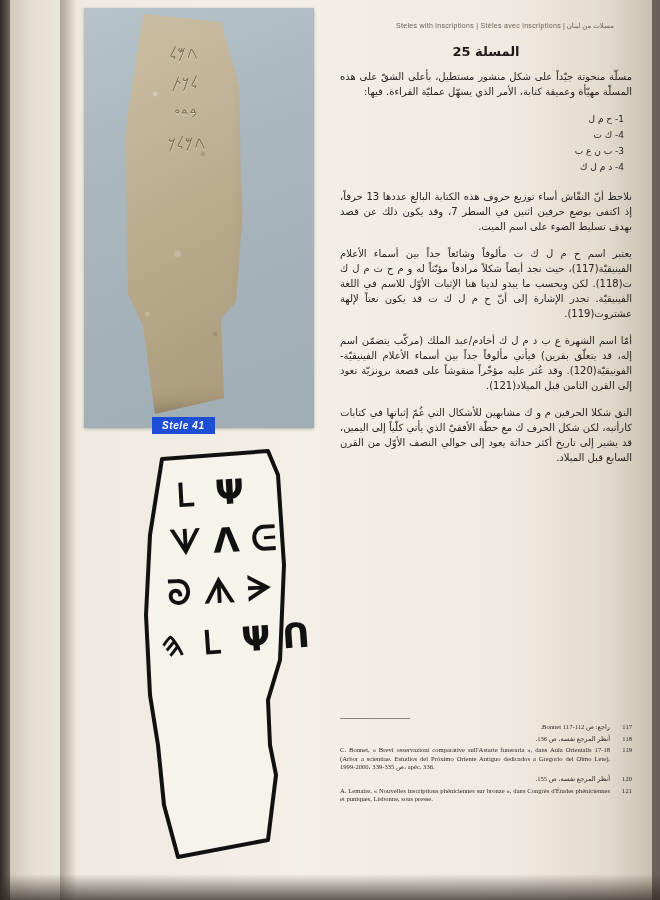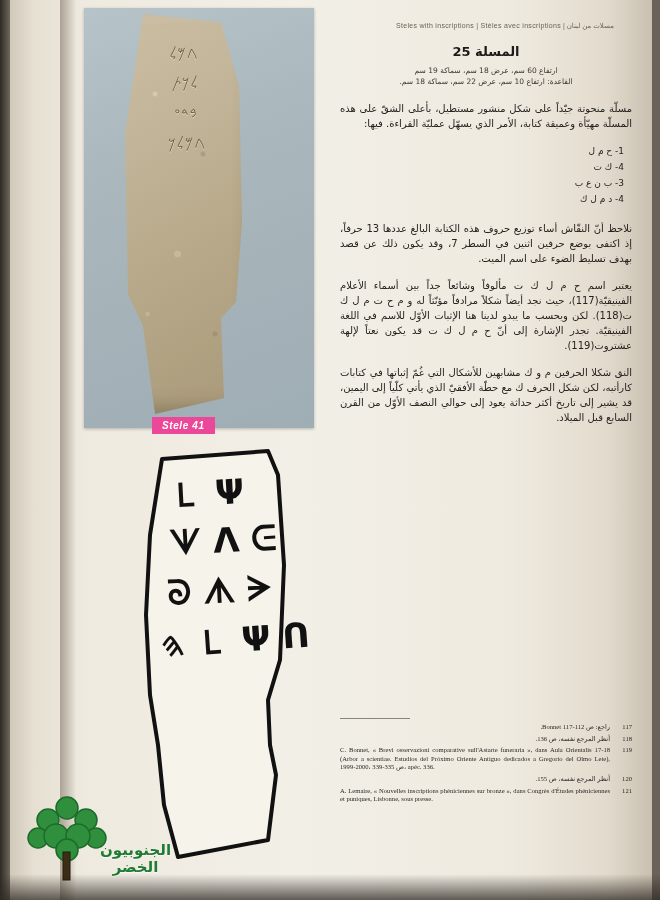--- a/index.html
+++ b/index.html
@@ -101,21 +101,21 @@
     line-height: 30px;
     text-align: center;
     letter-spacing: 1px;
     transform: rotate(-2deg);
     text-shadow: 0 1px 0 rgba(255,250,235,.6);
   }
   .photo-caption {
     position: absolute;
     left: 152px;
     top: 417px;
-    background: #ec4899;
+    background: #1d4ed8;
     color: #fff;
     font-size: 10px;
     font-weight: bold;
     letter-spacing: .6px;
     padding: 3px 10px;
     font-style: italic;
   }
   
   .drawing {
     position: absolute;
@@ -247,36 +247,33 @@
         <text x="52" y="62" transform="rotate(-3 52 62)">Ｌ Ψ</text>
         <text x="52" y="110" transform="rotate(-3 52 110)">ᗐ ᐱ ᕮ</text>
         <text x="50" y="160" transform="rotate(-3 50 160)">ᘐ ᗑ ᗒ</text>
         <text x="44" y="212" transform="rotate(-4 44 212)">𐤄 Ｌ Ψ ᑎ</text>
       </g>
     </svg>
   </div>
 
   <div class="col">
     <div class="title">المسلة 25</div>
-    <div class="dims">
-      <div>ارتفاع 60 سم، عرض 18 سم، سماكة 19 سم</div>
-      <div>القاعدة: ارتفاع 10 سم، عرض 22 سم، سماكة 18 سم.</div>
-    </div>
 
     <p class="para">مسلّة منحوتة جيّداً على شكل منشور مستطيل، بأعلى الشقّ على هذه المسلّة مهيّأة وعميقة كتابة، الأمر الذي يسهّل عمليّة القراءة. فيها:</p>
 
     <ul class="readings">
       <li>1- ح م ل</li>
       <li>4- ك ت</li>
       <li>3- ب ن ع ب</li>
       <li>4- د م ل ك</li>
     </ul>
 
     <p class="para">نلاحظ أنّ النقّاش أساء توزيع حروف هذه الكتابة البالغ عددها 13 حرفاً، إذ اكتفى بوضع حرفين اثنين في السطر 7، وقد يكون ذلك عن قصد بهدف تسليط الضوء على اسم الميت.</p>
     <p class="para">يعتبر اسم ح م ل ك ت مألوفاً وشائعاً جداً بين أسماء الأعلام الفينيقيّة(117)، حيث نجد أيضاً شكلاً مرادفاً مؤنّثاً له و م ح ت م ل ك ت(118). لكن ويحسب ما يبدو لدينا هنا الإثبات الأوّل للاسم في اللغة الفينيقيّة. تجدر الإشارة إلى أنّ ح م ل ك ت قد يكون نعتاً لإلهة عشتروت(119).</p>
+    <p class="para">أمّا اسم الشهرة ع ب د م ل ك أخادم/عبد الملك (مركّب يتضمّن اسم إله، قد يتعلّق بقرين) فيأتي مألوفاً جداً بين أسماء الأعلام الفينيقيّة-الفونيقيّة(120). وقد عُثر عليه مؤخّراً منقوشاً على قصعة برونزيّة تعود إلى القرن الثامن قبل الميلاد(121).</p>
     <p class="para">النق شكلا الحرفين م و ك مشابهين للأشكال التي غُمّ إثباتها في كتابات كارأتبه، لكن شكل الحرف ك مع حطّة الأفقيّ الذي يأتي كلّياً إلى اليمين، قد يشير إلى تاريخ أكثر حداثة يعود إلى حوالي النصف الأوّل من القرن السابع قبل الميلاد.</p>
   </div>
 
   <div class="notes">
     <div class="notes-rule"></div>
 
     <div class="note rtl">
       <div class="txt">راجع: ص 112-117 Bonnet.</div>
       <div class="num">117</div>
     </div>
@@ -291,34 +288,15 @@
     <div class="note rtl">
       <div class="txt">أنظر المرجع نفسه، ص 155.</div>
       <div class="num">120</div>
     </div>
     <div class="note">
       <div class="txt">A. Lemaire, « Nouvelles inscriptions phéniciennes sur bronze », dans Congrès d'Études phéniciennes et puniques, Lisbonne, sous presse.</div>
       <div class="num">121</div>
     </div>
   </div>
 
-  <div class="logo">
-    <svg width="90" height="95" viewBox="0 0 90 95">
-      <g fill="#2f8f3d" stroke="#1d6b2a" stroke-width="1.5">
-        <circle cx="45" cy="18" r="11"></circle>
-        <circle cx="26" cy="30" r="11"></circle>
-        <circle cx="64" cy="30" r="11"></circle>
-        <circle cx="16" cy="48" r="10"></circle>
-        <circle cx="74" cy="48" r="10"></circle>
-        <circle cx="34" cy="46" r="12"></circle>
-        <circle cx="56" cy="46" r="12"></circle>
-        <circle cx="45" cy="60" r="11"></circle>
-      </g>
-      <rect x="41" y="62" width="7" height="28" fill="#3b2d16" stroke="#241b0d" stroke-width="1"></rect>
-    </svg>
-    <div class="logo-text">
-      <div>الجنوبيون</div>
-      <div>الخضر</div>
-    </div>
-  </div>
 
   <div class="page-shadow-bottom"></div>
 </div>
 
 </body></html>

